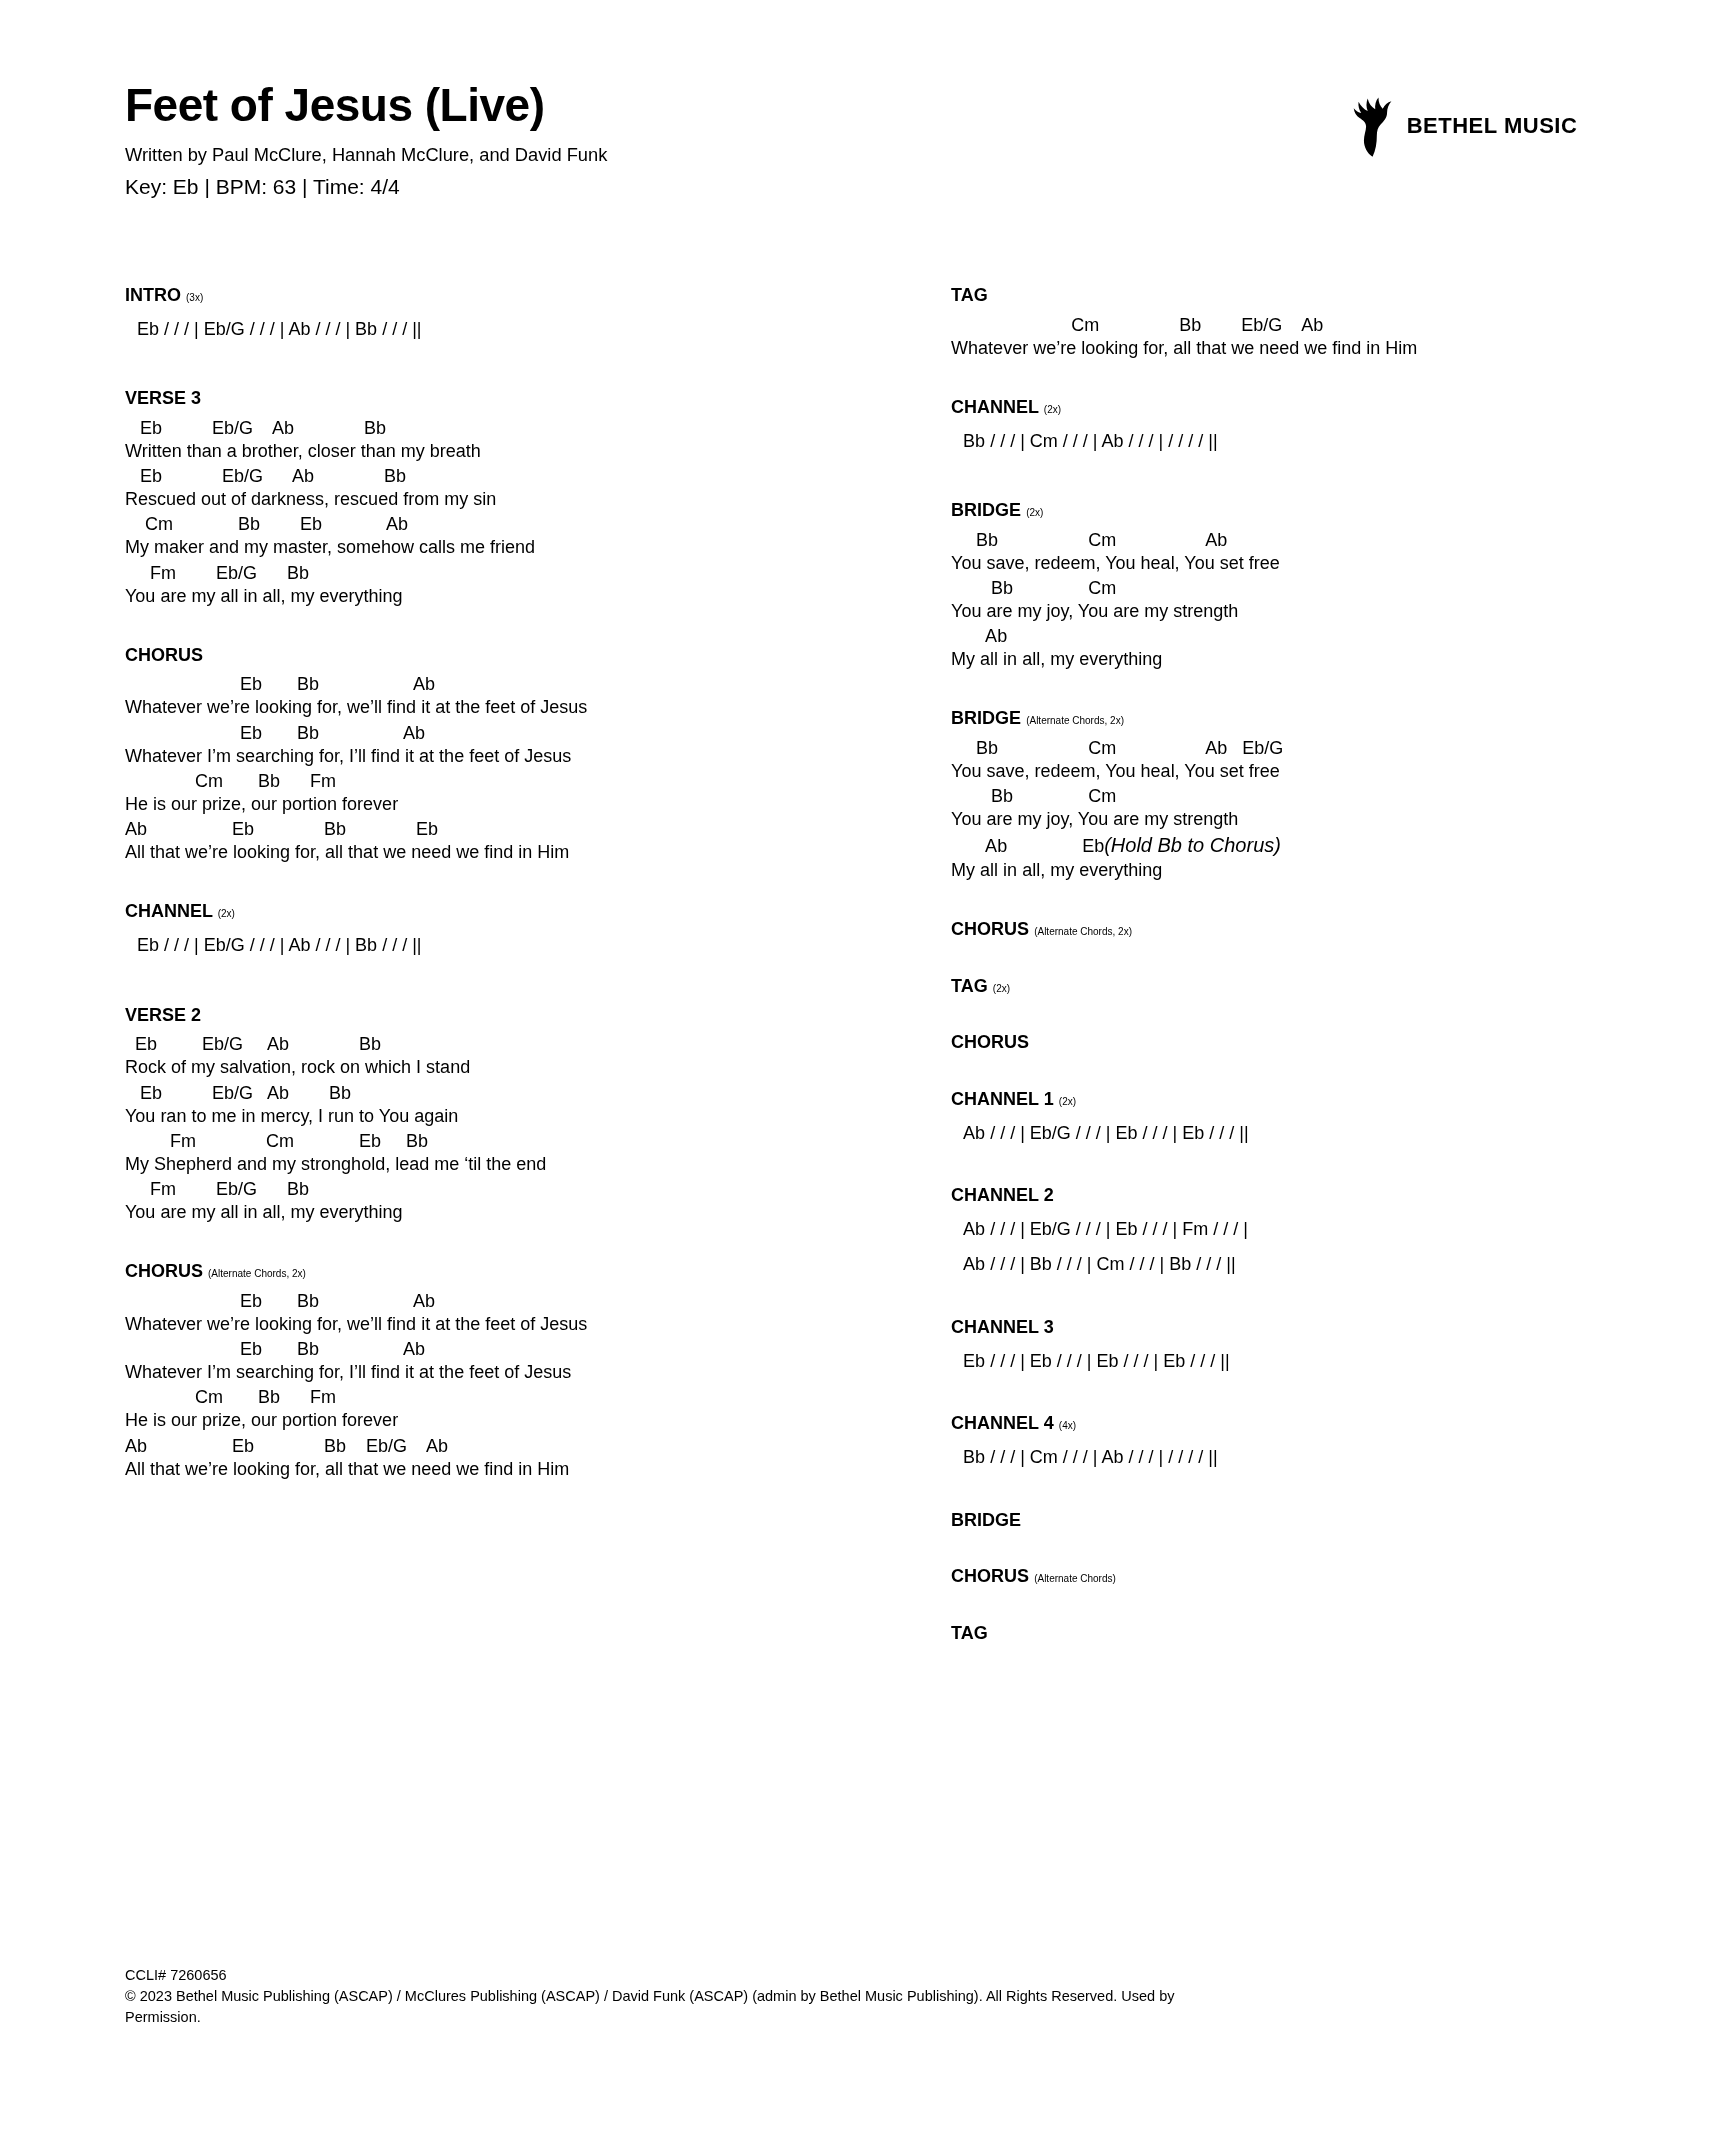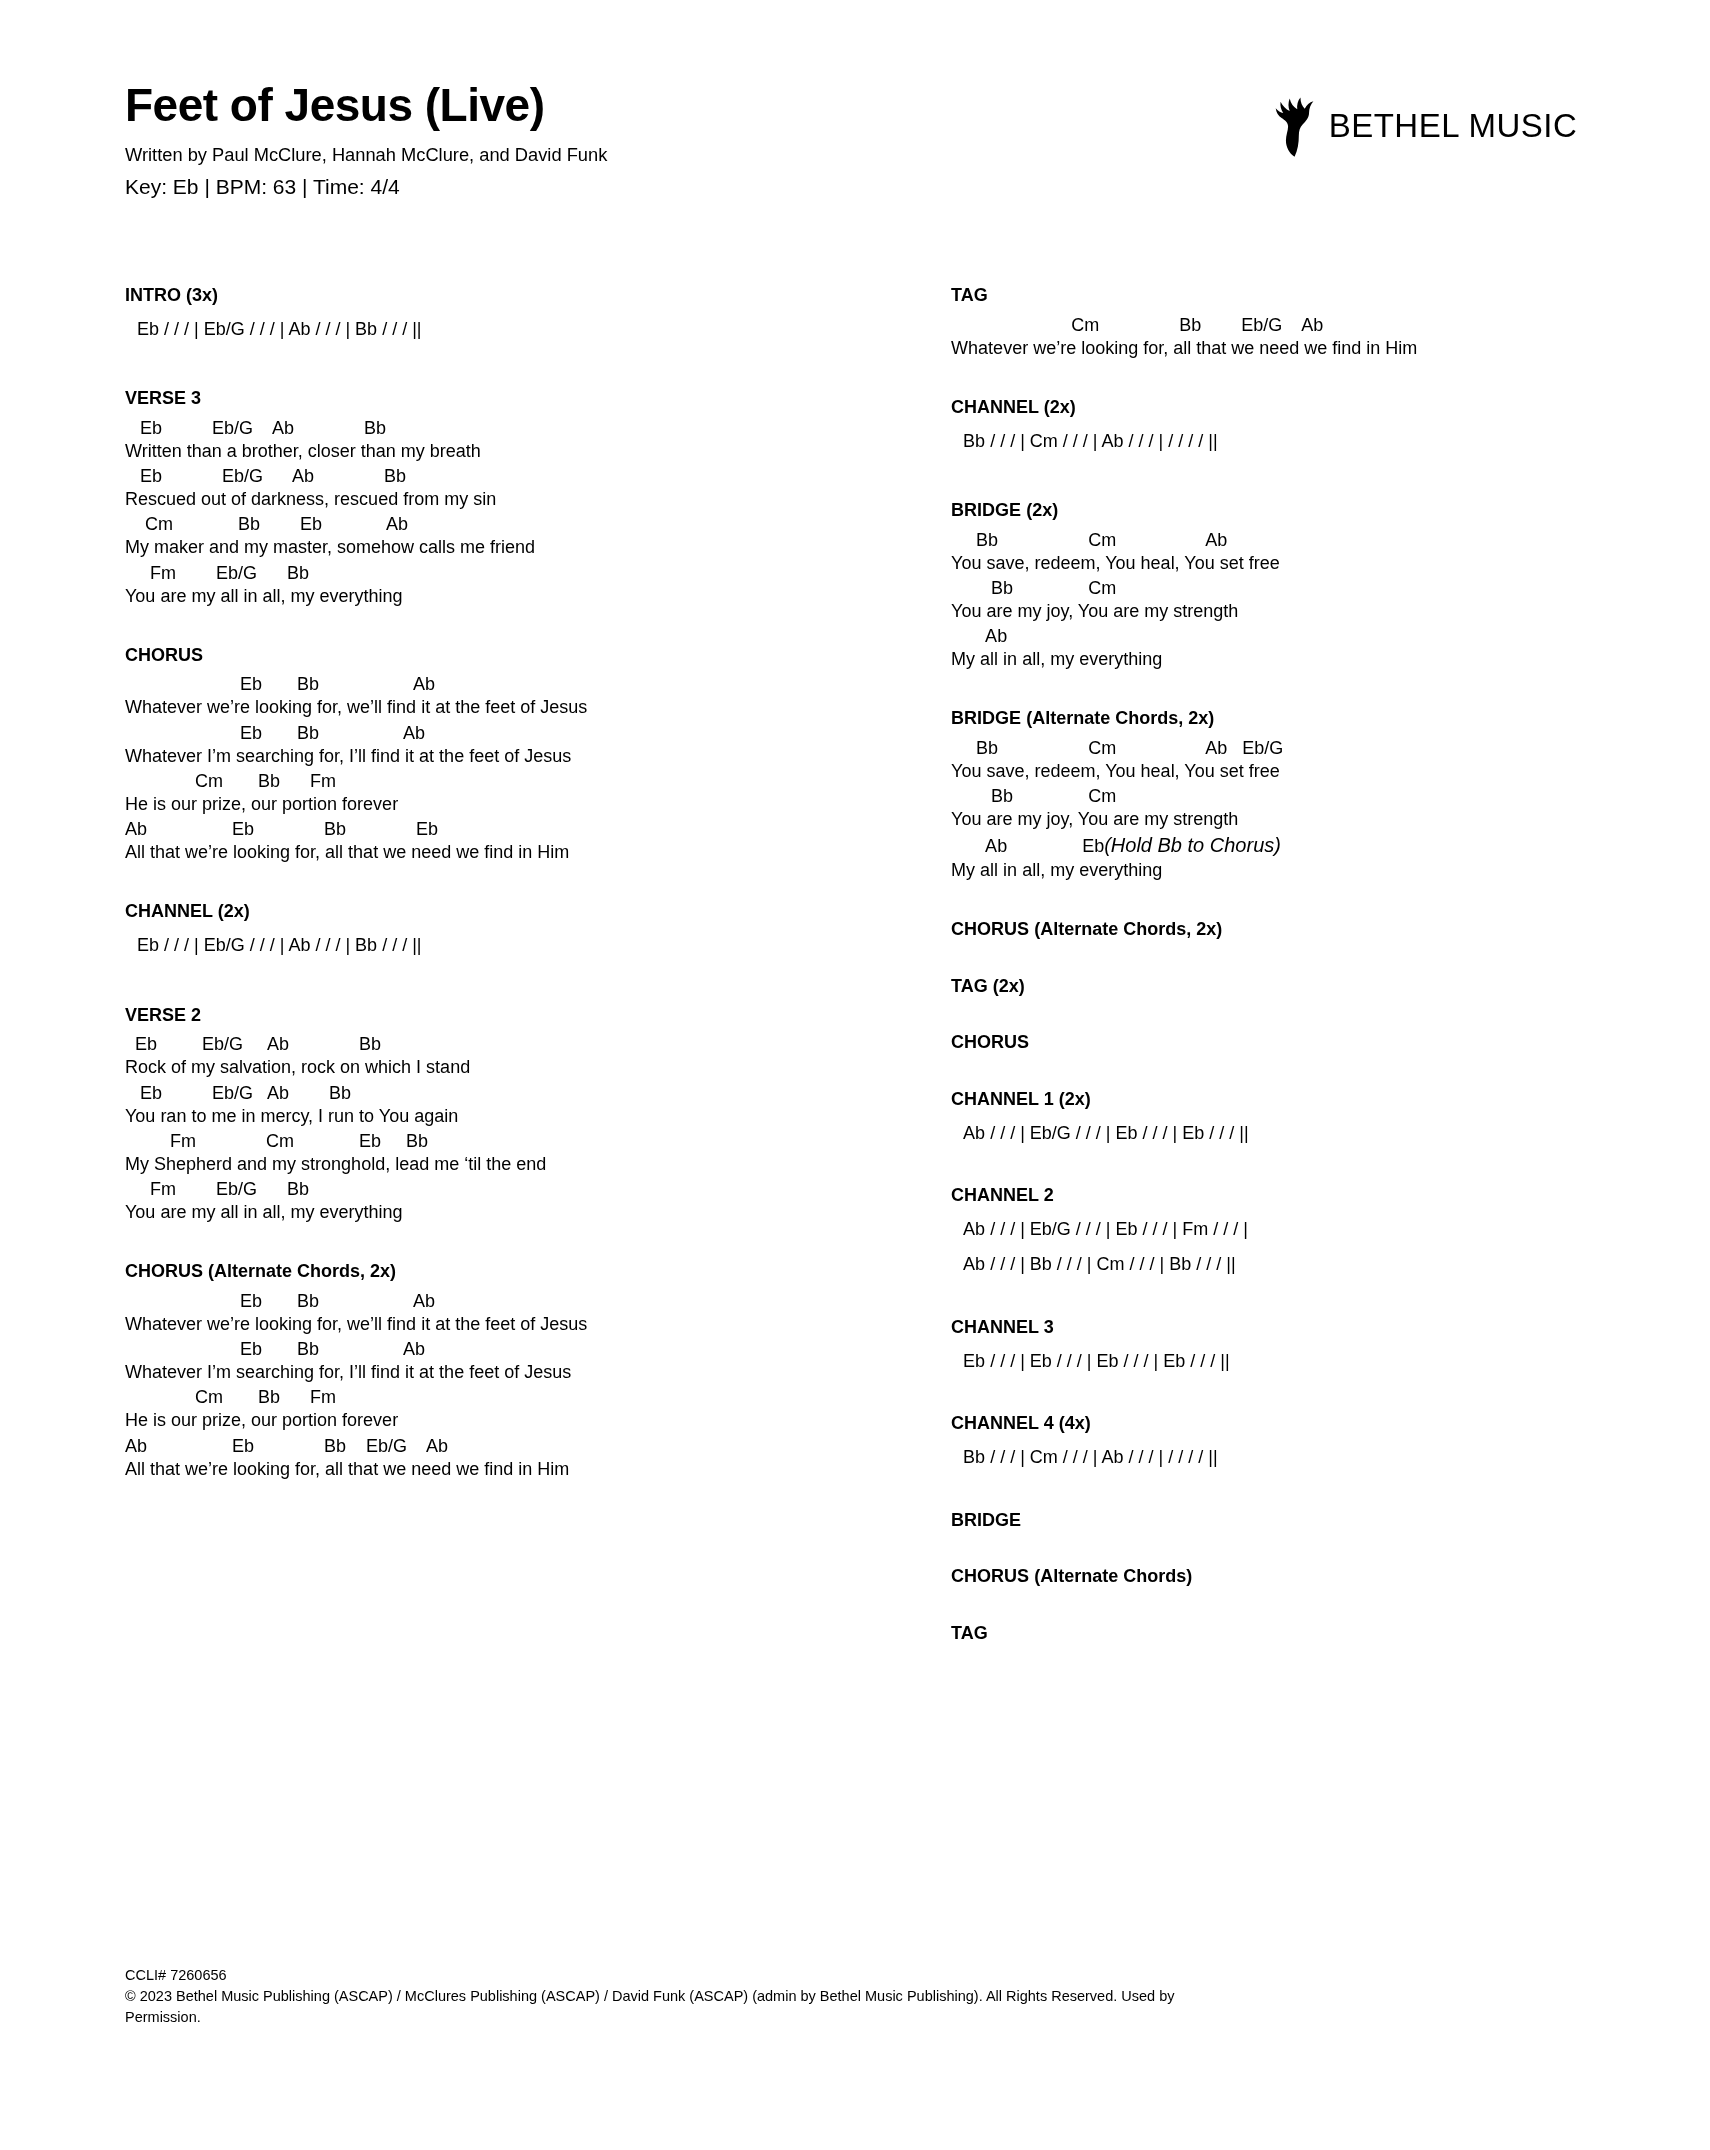--- a/index.html
+++ b/index.html
@@ -56,23 +56,23 @@
     gap: 14px;
     margin-top: 12px;
     margin-right: 9.7px;
   }
   .brand-mark {
     width: 42px;
     height: 65px;
     flex: 0 0 auto;
   }
   .brand-name {
-    font-size: 33px;
+    font-size: 22px;
     letter-spacing: 0.5px;
-    font-weight: 400;
+    font-weight: 700;
     white-space: nowrap;
   }
   
   .columns {
     position: absolute;
     left: 125px;
     top: 285px;
     width: 1468px;
     display: flex;
     flex-direction: row;
@@ -84,22 +84,22 @@
   .col.right { width: 677px; }
 
   .section { margin-bottom: 0; }
   .sec-head {
     font-size: 18px;
     font-weight: bold;
     margin: 0 0 7.5px 0;
     white-space: nowrap;
   }
   .sec-head .qual {
-    font-size: 18px;
-    font-weight: bold;
+    font-size: 10px;
+    font-weight: normal;
   }
   .chords {
     font-size: 18px;
     white-space: pre;
     line-height: 1.28;
     margin: 0;
   }
   .lyric {
     font-size: 18px;
     white-space: pre;

